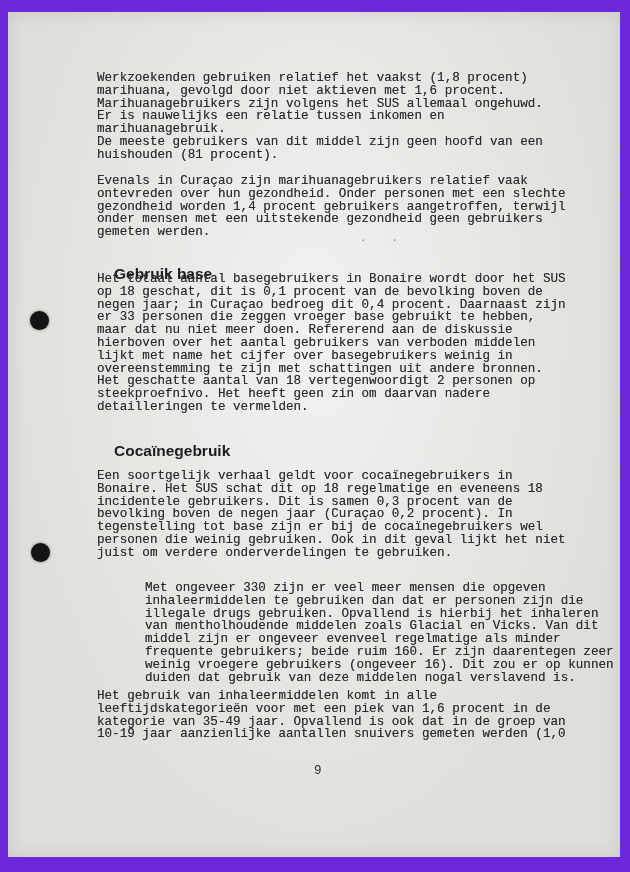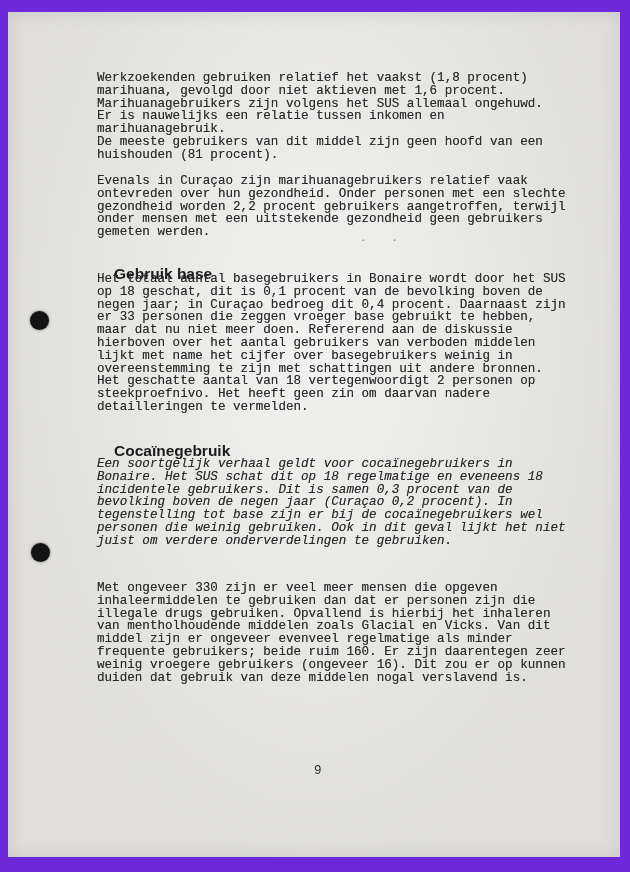--- a/index.html
+++ b/index.html
@@ -90,21 +90,21 @@
     <p class="body-text" style="top:60px;">Werkzoekenden gebruiken relatief het vaakst (1,8 procent)
 marihuana, gevolgd door niet aktieven met 1,6 procent.
 Marihuanagebruikers zijn volgens het SUS allemaal ongehuwd.
 Er is nauwelijks een relatie tussen inkomen en
 marihuanagebruik.
 De meeste gebruikers van dit middel zijn geen hoofd van een
 huishouden (81 procent).</p>
 
     <p class="body-text" style="top:163px;">Evenals in Curaçao zijn marihuanagebruikers relatief vaak
 ontevreden over hun gezondheid. Onder personen met een slechte
-gezondheid worden 2,2 procent gebruikers aangetroffen, terwijl
+gezondheid worden 1,4 procent gebruikers aangetroffen, terwijl
 onder mensen met een uitstekende gezondheid geen gebruikers
 gemeten werden.</p>
 
     <span class="artifact">. .</span>
 
     <h2 class="heading" style="top:237px;">Gebruik base</h2>
 
     <p class="body-text" style="top:261px;">Het totaal aantal basegebruikers in Bonaire wordt door het SUS
 op 18 geschat, dit is 0,1 procent van de bevolking boven de
 negen jaar; in Curaçao bedroeg dit 0,4 procent. Daarnaast zijn
@@ -112,35 +112,39 @@
 maar dat nu niet meer doen. Refererend aan de diskussie
 hierboven over het aantal gebruikers van verboden middelen
 lijkt met name het cijfer over basegebruikers weinig in
 overeenstemming te zijn met schattingen uit andere bronnen.
 Het geschatte aantal van 18 vertegenwoordigt 2 personen op
 steekproefnivo. Het heeft geen zin om daarvan nadere
 detailleringen te vermelden.</p>
 
     <h2 class="heading" style="top:414px;">Cocaïnegebruik</h2>
 
-    <p class="body-text" style="top:446px;font-style:italic;">Een soortgelijk verhaal geldt voor cocaïnegebruikers in
+    <p class="body-text" style="top:458px;">Een soortgelijk verhaal geldt voor cocaïnegebruikers in
 Bonaire. Het SUS schat dit op 18 regelmatige en eveneens 18
 incidentele gebruikers. Dit is samen 0,3 procent van de
 bevolking boven de negen jaar (Curaçao 0,2 procent). In
 tegenstelling tot base zijn er bij de cocaïnegebruikers wel
 personen die weinig gebruiken. Ook in dit geval lijkt het niet
 juist om verdere onderverdelingen te gebruiken.</p>
 
 
-    <p class="body-text" style="top:570px;">Met ongeveer 330 zijn er veel meer mensen die opgeven
+    <p class="body-text" style="top:570px;margin-left:48px;">Met ongeveer 330 zijn er veel meer mensen die opgeven
 inhaleermiddelen te gebruiken dan dat er personen zijn die
 illegale drugs gebruiken. Opvallend is hierbij het inhaleren
 van mentholhoudende middelen zoals Glacial en Vicks. Van dit
 middel zijn er ongeveer evenveel regelmatige als minder
 frequente gebruikers; beide ruim 160. Er zijn daarentegen zeer
 weinig vroegere gebruikers (ongeveer 16). Dit zou er op kunnen
 duiden dat gebruik van deze middelen nogal verslavend is.</p>
 
+    <p class="body-text" style="top:678px;">Het gebruik van inhaleermiddelen komt in alle
+leeftijdskategorieën voor met een piek van 1,6 procent in de
+kategorie van 35-49 jaar. Opvallend is ook dat in de groep van
+10-19 jaar aanzienlijke aantallen snuivers gemeten werden (1,0</p>
 
     <span class="page-number">9</span>
 
   </div>
 </div>
 
 </body></html>

